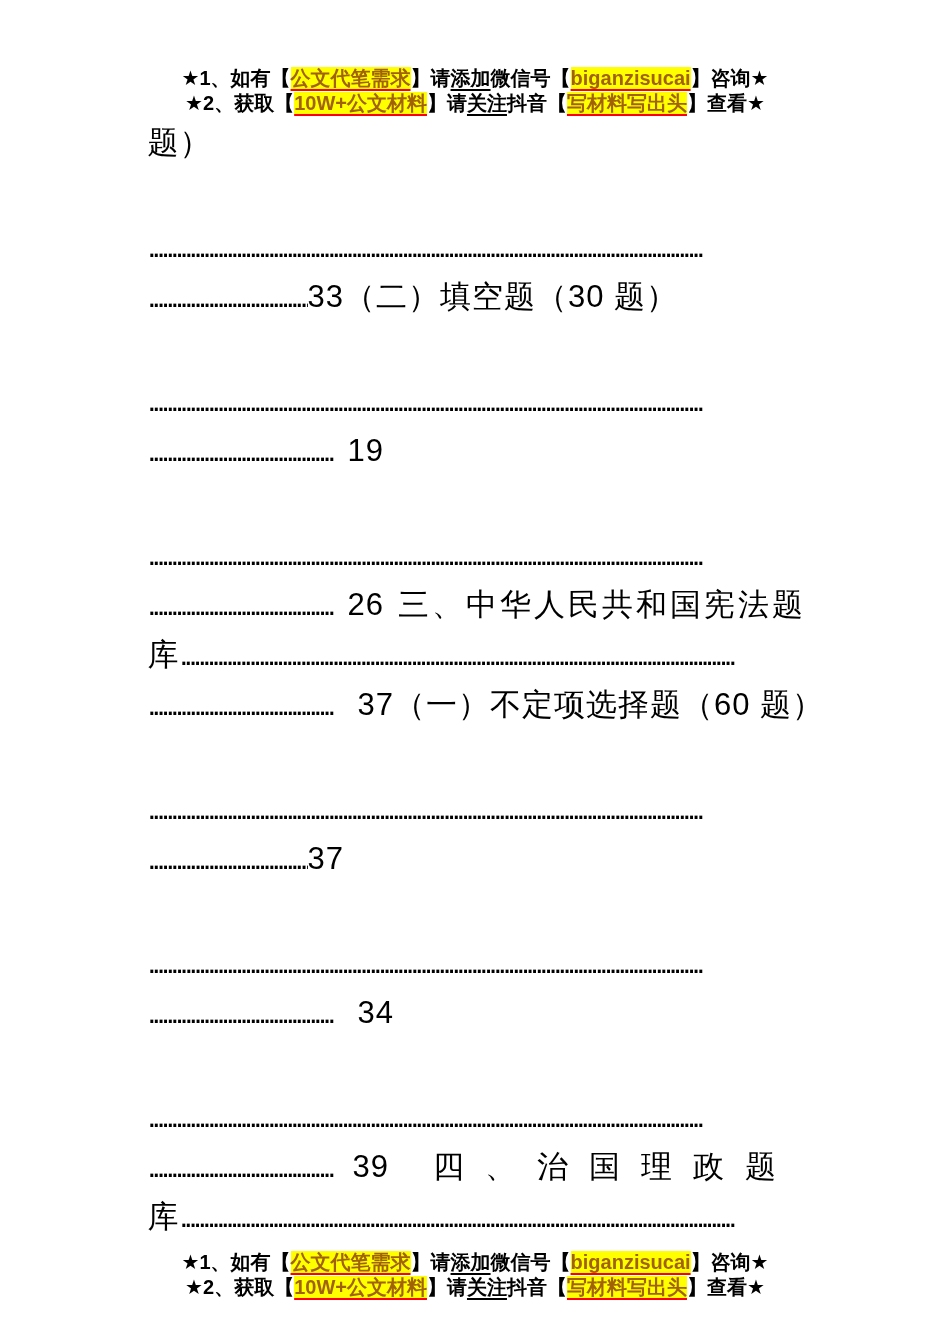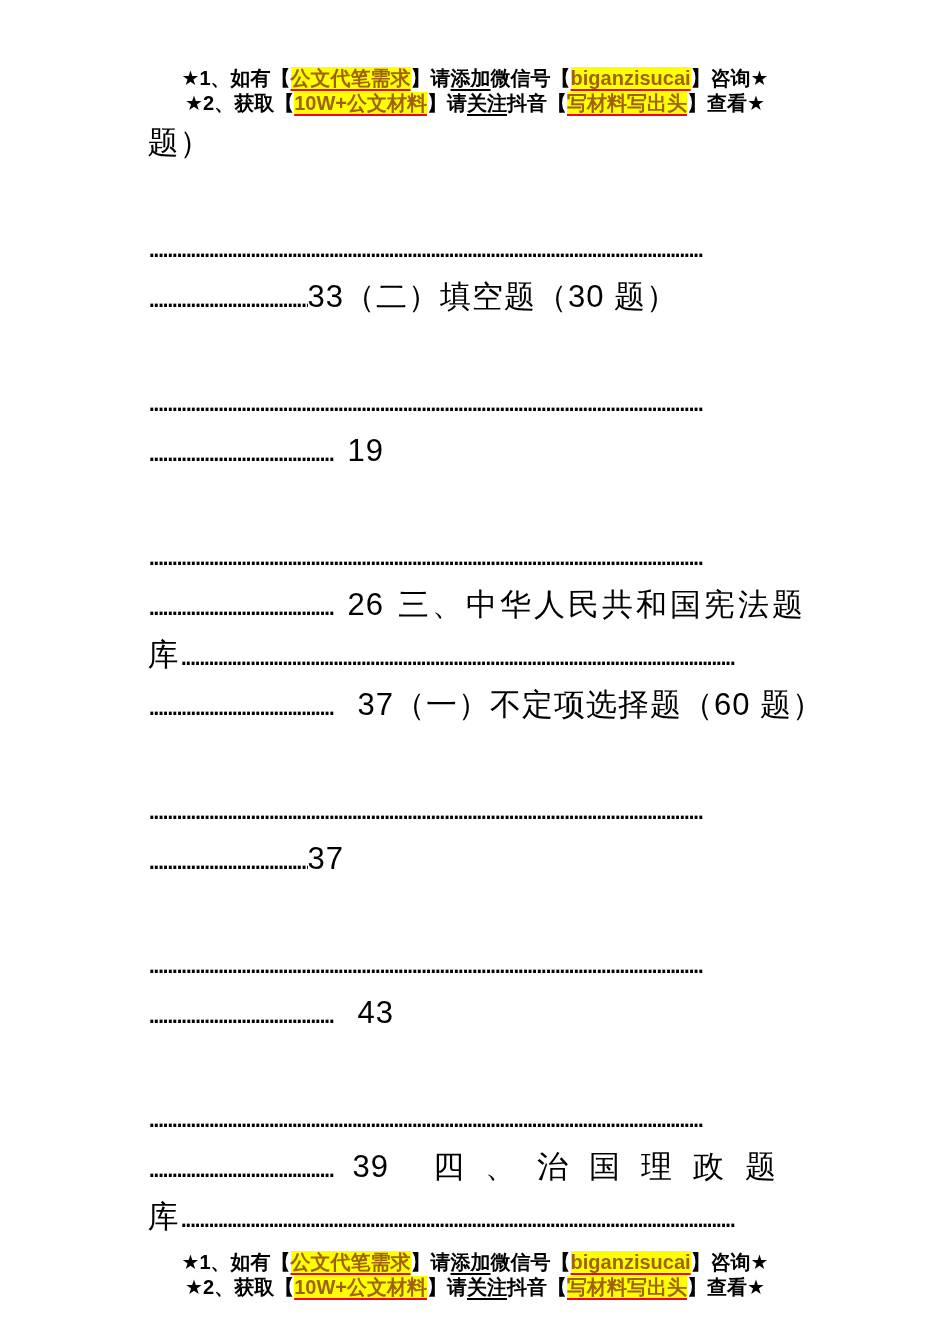--- a/index.html
+++ b/index.html
@@ -98,21 +98,21 @@
     <div class="row">
       <span class="dots lead w160">........................................</span>
         <span>37</span>
     </div>
 
     <div class="row gap">
       <span class="dots fill">........................................................................................................................</span>
     </div>
     <div class="row">
       <span class="dots lead w210">........................................</span>
-        <span>43</span>
+        <span>34</span>
     </div>
 
     <div class="row gap">
       <span class="dots fill">........................................................................................................................</span>
     </div>
     <div class="row">
       <span class="dots lead w205">........................................</span>
         <span>39</span>
         <span class="t45">四、治国理政题</span>
     </div>

